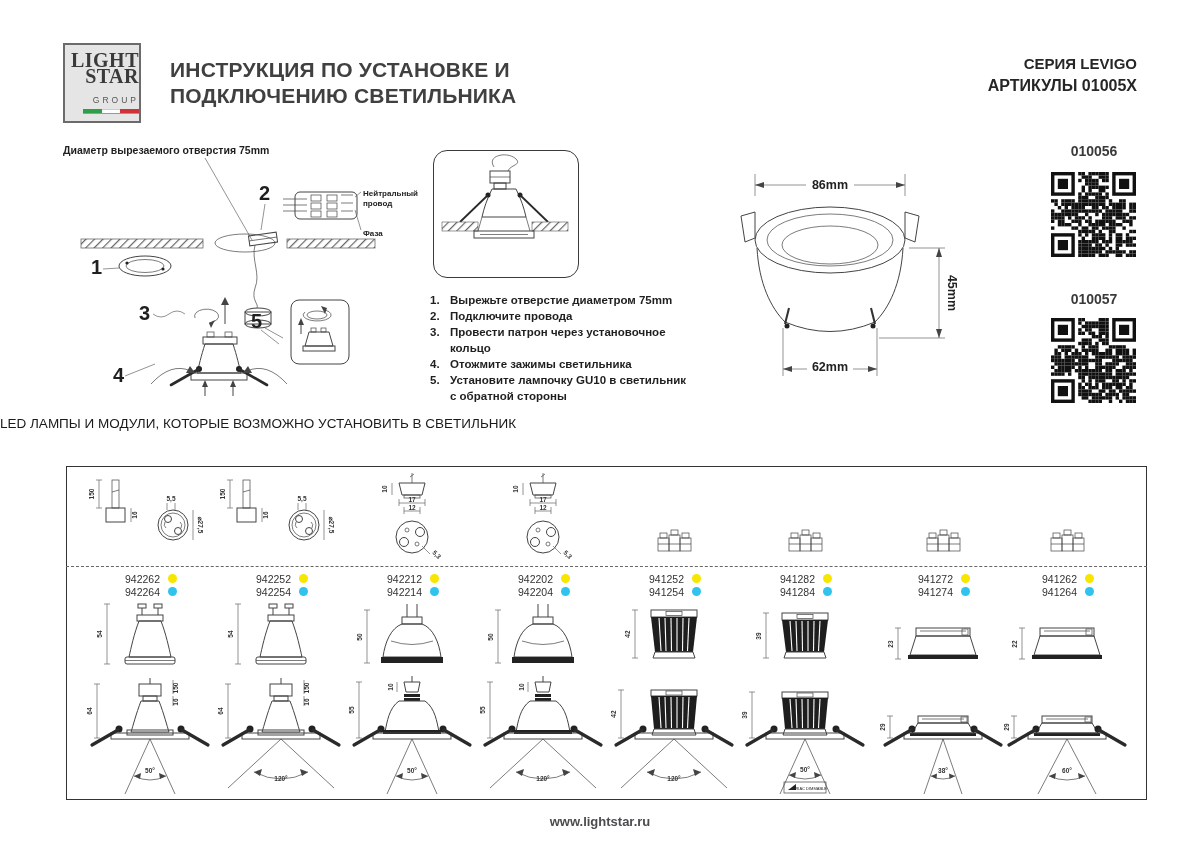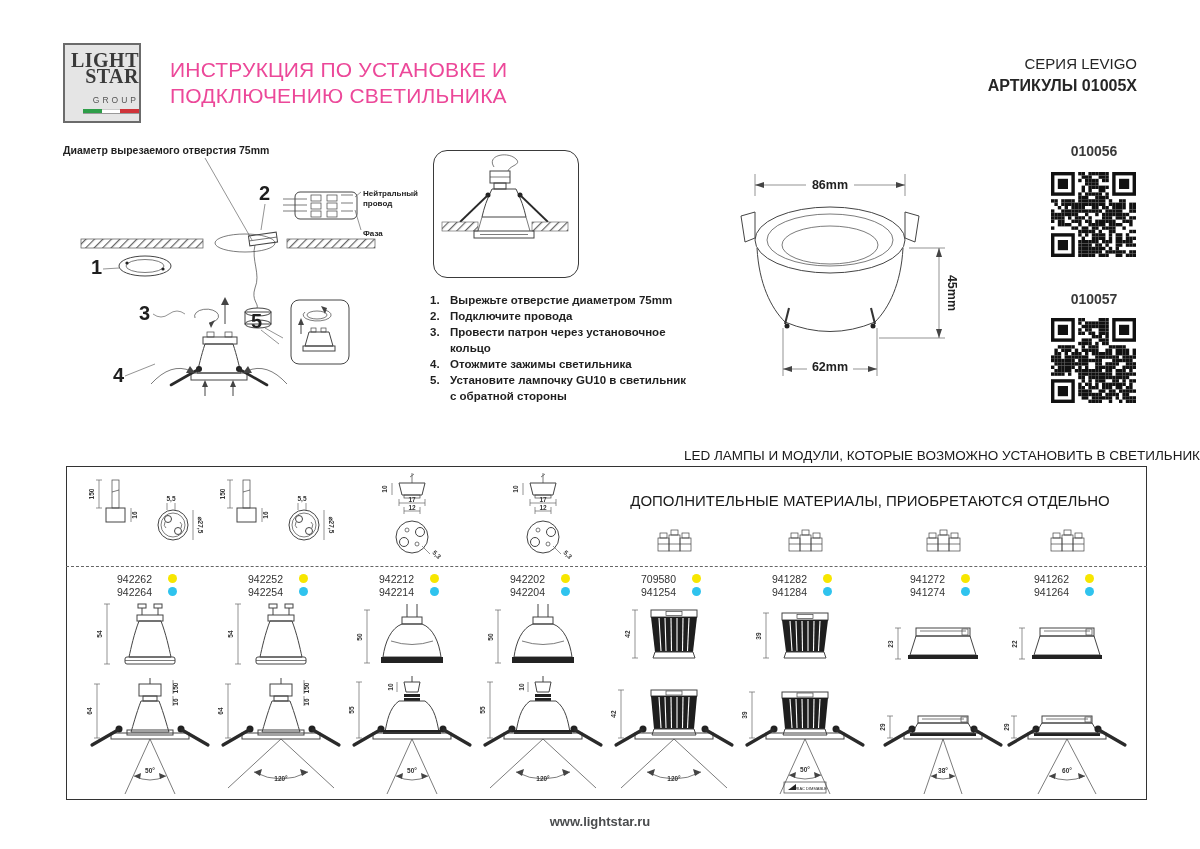--- a/index.html
+++ b/index.html
@@ -17,39 +17,39 @@
 .note{font:700 10.5px "Liberation Sans",sans-serif;fill:#1f1f1f}
 .arrow{fill:#444;stroke:none}
 .blackfill{fill:#222;stroke:none}
 
 .logo{left:63px;top:43px;width:78px;height:80px;border:2px solid #6b6b6b;display:flex;flex-direction:column;align-items:flex-end;justify-content:center;background:#e5e5e5}
 .logo-word{font-family:"Liberation Serif",serif;font-weight:700;font-size:20px;line-height:16px;letter-spacing:.5px;color:#3a3a3a}
 .logo-group{font-size:8.5px;letter-spacing:3px;color:#555;margin:11px 0 4px}
 .flag{width:56px;height:5px;display:flex;border-bottom:1px solid #999}
 .flag i{flex:1}
 .flag .g{background:#2e9e49}.flag .w{background:#fff;border-top:1px solid #ccc}.flag .r{background:#cf3339}
-.main-title{left:170px;top:57px;font-size:21px;font-weight:400;line-height:26px;letter-spacing:.2px;color:#ec4899}
+.main-title{left:170px;top:57px;font-size:21px;font-weight:700;line-height:26px;letter-spacing:.2px;color:#404040}
 .hdr-right{right:63px;top:55px;text-align:right;color:#262626}
-.series{font-size:15px;font-weight:400}
+.series{font-size:15px;font-weight:700}
 .articles-t{font-size:16px;font-weight:700;margin-top:5px}
 
 .panel{left:433px;top:150px;width:146px;height:128px;border:1.6px solid #3a3a3a;border-radius:14px}
 .steps{left:430px;top:292px;width:262px;font-size:11.5px;font-weight:600;line-height:16px;color:#1f1f1f}
 .step{display:flex}
 .step-num{width:20px;flex:0 0 20px}
 .qr-label{width:92px;text-align:center;font-size:14px;font-weight:600;color:#3a3a3a}
 
-.led-title{left:0;top:448px;width:1200px;text-align:right;font-size:13.5px;font-weight:500;color:#1a1a1a}
+.led-title{left:0;top:416px;width:1200px;text-align:left;font-size:13.5px;font-weight:500;color:#1a1a1a}
 .ledbox{left:66px;top:466px;width:1081px;height:334px;border:1.5px solid #333}
 .dash{left:66px;top:566px;width:1081px;border-top:1.6px dashed #666}
 .extras{left:620px;top:492px;width:500px;text-align:center;font-size:15px;font-weight:500;color:#1a1a1a}
 .col{top:468px;width:130px;height:332px;position:absolute}
 .sock{position:absolute;top:2px;left:0}
 .arts{position:absolute;top:104px;left:0;width:130px}
-.article{display:flex;justify-content:flex-end;align-items:center;gap:16px;height:13px;font-size:10.5px;color:#333;padding-right:38px}
+.article{display:flex;justify-content:flex-end;align-items:center;gap:8px;height:13px;font-size:10.5px;color:#333;padding-right:38px}
 .dot{width:9px;height:9px;border-radius:50%;flex:0 0 9px}
 .dot-y{background:var(--dot-yellow,#f7e600)}
 .dot-c{background:var(--dot-cyan,#2fc3ee)}
 .lampart{position:absolute;top:132px;left:0}
 .fixart{position:absolute;top:208px;left:0}
 .footer{left:0;top:814px;width:1200px;text-align:center;font-weight:700;font-size:13px;color:#4a4c4e}
 </style>
 </head>
 <body>
 
@@ -886,21 +886,20 @@
         <rect x="6.72" y="6.72" width="10.08" height="10.08"></rect>
         <rect x="62.16" y="1.68" width="20.16" height="20.16" fill="none" stroke="#111" stroke-width="3.36"></rect>
         <rect x="67.20" y="6.72" width="10.08" height="10.08"></rect>
         <rect x="1.68" y="62.16" width="20.16" height="20.16" fill="none" stroke="#111" stroke-width="3.36"></rect>
         <rect x="6.72" y="67.20" width="10.08" height="10.08"></rect>
       </g>
     </svg>
 
   <div class="abs led-title">LED ЛАМПЫ И МОДУЛИ, КОТОРЫЕ ВОЗМОЖНО УСТАНОВИТЬ В СВЕТИЛЬНИК</div>
   <div class="abs ledbox"></div>
-  <div class="abs extras">ДОПОЛНИТЕЛЬНЫЕ МАТЕРИАЛЫ, ПРИОБРЕТАЮТСЯ ОТДЕЛЬНО</div>
   <div class="abs dash"></div>
 
   <div class="col" style="left:85px">
     <svg class="sock" width="130" height="95" viewBox="0 0 130 95">
       <rect class="ln thin" x="27" y="10" width="7" height="28"></rect>
         <line class="ln thin" x1="27" y1="22" x2="34" y2="20"></line>
       <rect class="ln" x="21" y="38" width="19" height="14"></rect>
       <line class="dim" x1="11" y1="10" x2="17" y2="10"></line>
         <line class="dim" x1="11" y1="38" x2="17" y2="38"></line>
         <line class="dim" x1="14" y1="10" x2="14" y2="38"></line>
@@ -1199,21 +1198,21 @@
           <rect x="60" y="9" width="11" height="16"></rect>
           <rect x="71" y="12" width="11" height="13"></rect>
         <rect x="51" y="7" width="7" height="5"></rect>
           <rect x="62" y="4" width="7" height="5"></rect>
           <rect x="73" y="7" width="7" height="5"></rect>
         <line x1="49" y1="18" x2="82" y2="18"></line>
       </g>
     </svg>
     <div class="arts">
       <div class="article">
-          <span>709580</span>
+          <span>941252</span>
           <span class="dot dot-y"></span>
         </div>
       <div class="article">
           <span>941254</span>
           <span class="dot dot-c"></span>
         </div>
     </div>
     <svg class="lampart" width="130" height="74" viewBox="0 0 130 74">
       <rect class="ln" x="42" y="10" width="46" height="7"></rect>
         <rect class="ln thin" x="57" y="11.5" width="16" height="4"></rect>

